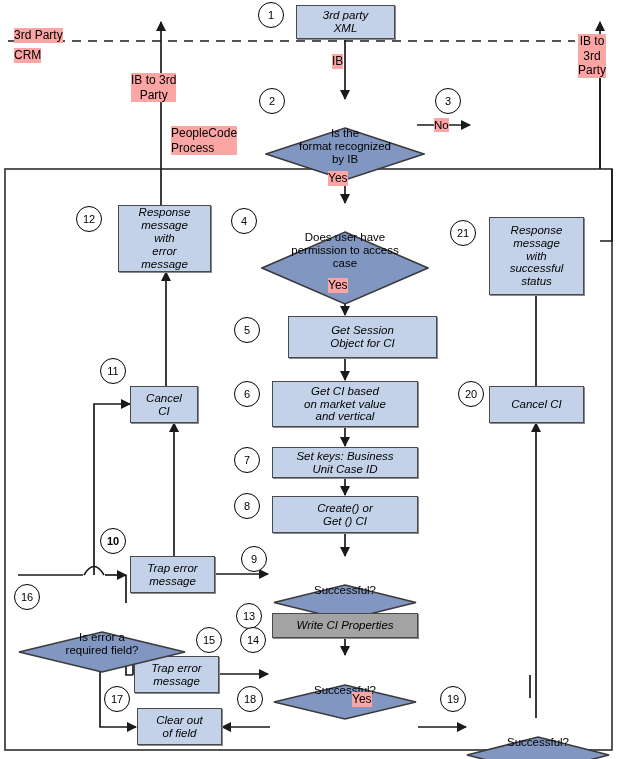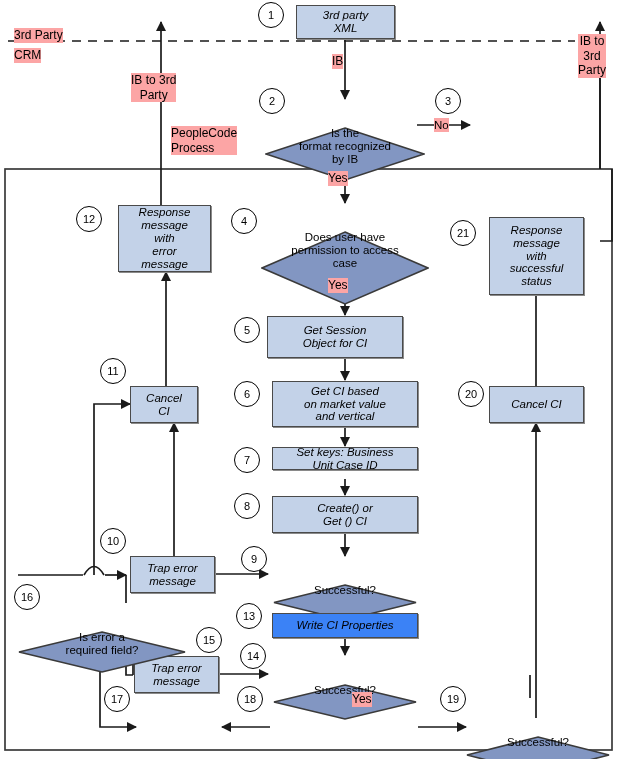--- a/index.html
+++ b/index.html
@@ -22,21 +22,21 @@
     line-height:1.12;
   }
   .box{
     background:#c3d2e8;
     border:1.5px solid #4a4a4a;
     box-shadow:1px 1px 0 #8a8a8a;
     font-size:11.5px;
     padding:2px 16px;
     font-style:italic;
   }
-  .box-light{ background:#3b82f6; }
+  .box-light{ background:#a3a3a3; }
   .diamond-wrap{
     position:absolute;
     display:flex;align-items:flex-start;justify-content:center;margin-top:28px;
   }
   .diamond-shape{
     position:absolute;left:0;top:0;width:100%;height:100%;
   }
   .diamond-label{
     position:relative;
     z-index:2;
@@ -181,34 +181,34 @@
   <div class="diamond-wrap" style="left:261px;top:203px;width:168px;height:74px;">
     <svg class="diamond-shape" viewBox="0 0 168 74" preserveAspectRatio="none">
       <polygon points="84,1 167,37 84,73 1,37" fill="#8296c2" stroke="#3a3a3a" stroke-width="1.6"></polygon>
     </svg>
     <span class="diamond-label" style="white-space:pre-line;width:84%;">Does user have
 permission to access
 case</span>
   </div>
   <div class="stepnum" style="left:231px;top:208px;">4</div>
 
-  <div class="node box" style="left:267px;top:316px;width:136px;height:42px;">
+  <div class="node box" style="left:288px;top:316px;width:149px;height:42px;">
     <span style="white-space:pre-line;">Get Session
 Object for CI</span>
   </div>
   <div class="stepnum" style="left:234px;top:317px;">5</div>
 
   <div class="node box" style="left:272px;top:381px;width:146px;height:46px;">
     <span style="white-space:pre-line;">Get CI based
 on market value
 and vertical</span>
   </div>
   <div class="stepnum" style="left:234px;top:381px;">6</div>
 
-  <div class="node box" style="left:272px;top:447px;width:146px;height:23px;">
+  <div class="node box" style="left:272px;top:447px;width:146px;height:31px;">
     <span style="white-space:pre-line;">Set keys: Business
 Unit Case ID</span>
   </div>
   <div class="stepnum" style="left:234px;top:447px;">7</div>
 
   <div class="node box" style="left:272px;top:496px;width:146px;height:37px;">
     <span style="white-space:pre-line;">Create() or
 Get () CI</span>
   </div>
   <div class="stepnum" style="left:234px;top:493px;">8</div>
@@ -218,21 +218,21 @@
       <polygon points="72,1 143,18.5 72,36 1,18.5" fill="#8296c2" stroke="#3a3a3a" stroke-width="1.6"></polygon>
     </svg>
     <span class="diamond-label">Successful?</span>
   </div>
   <div class="stepnum" style="left:241px;top:546px;">9</div>
 
   <div class="node box" style="left:130px;top:556px;width:85px;height:37px;">
     <span style="white-space:pre-line;">Trap error
 message</span>
   </div>
-  <div class="stepnum" style="left:100px;top:528px;">10</div>
+  <div class="stepnum" style="left:100px;top:528px;font-weight:bold;">10</div>
 
   <div class="node box" style="left:130px;top:386px;width:68px;height:37px;">
     <span>Cancel CI</span>
   </div>
   <div class="stepnum" style="left:100px;top:358px;">11</div>
 
   <div class="node box" style="left:118px;top:205px;width:93px;height:67px;">
     <span style="white-space:pre-line;">Response
 message with
 error message</span>
@@ -243,37 +243,41 @@
     <span>Write CI Properties</span>
   </div>
   <div class="stepnum" style="left:236px;top:603px;">13</div>
 
   <div class="diamond-wrap" style="left:273px;top:656px;width:144px;height:36px;">
     <svg class="diamond-shape" viewBox="0 0 144 36" preserveAspectRatio="none">
       <polygon points="72,1 143,18 72,35 1,18" fill="#8296c2" stroke="#3a3a3a" stroke-width="1.6"></polygon>
     </svg>
     <span class="diamond-label">Successful?</span>
   </div>
-  <div class="stepnum" style="left:240px;top:643px;">14</div>
+  <div class="stepnum" style="left:240px;top:627px;">14</div>
 
   <div class="node box" style="left:134px;top:656px;width:85px;height:37px;">
     <span style="white-space:pre-line;">Trap error
 message</span>
   </div>
   <div class="stepnum" style="left:196px;top:627px;">15</div>
 
   <div class="diamond-wrap" style="left:18px;top:603px;width:168px;height:42px;">
     <svg class="diamond-shape" viewBox="0 0 168 42" preserveAspectRatio="none">
       <polygon points="84,1 167,21 84,41 1,21" fill="#8296c2" stroke="#3a3a3a" stroke-width="1.6"></polygon>
     </svg>
     <span class="diamond-label" style="white-space:pre-line;width:88%;">Is error a
 required field?</span>
   </div>
   <div class="stepnum" style="left:14px;top:584px;">16</div>
 
+  <div class="node box" style="left:137px;top:708px;width:85px;height:37px;">
+    <span style="white-space:pre-line;">Clear out
+of field</span>
+  </div>
   <div class="stepnum" style="left:104px;top:686px;">17</div>
 
   <div class="stepnum" style="left:237px;top:686px;">18</div>
 
   <div class="diamond-wrap" style="left:466px;top:708px;width:144px;height:38px;">
     <svg class="diamond-shape" viewBox="0 0 144 38" preserveAspectRatio="none">
       <polygon points="72,1 143,19 72,37 1,19" fill="#8296c2" stroke="#3a3a3a" stroke-width="1.6"></polygon>
     </svg>
     <span class="diamond-label">Successful?</span>
   </div>

